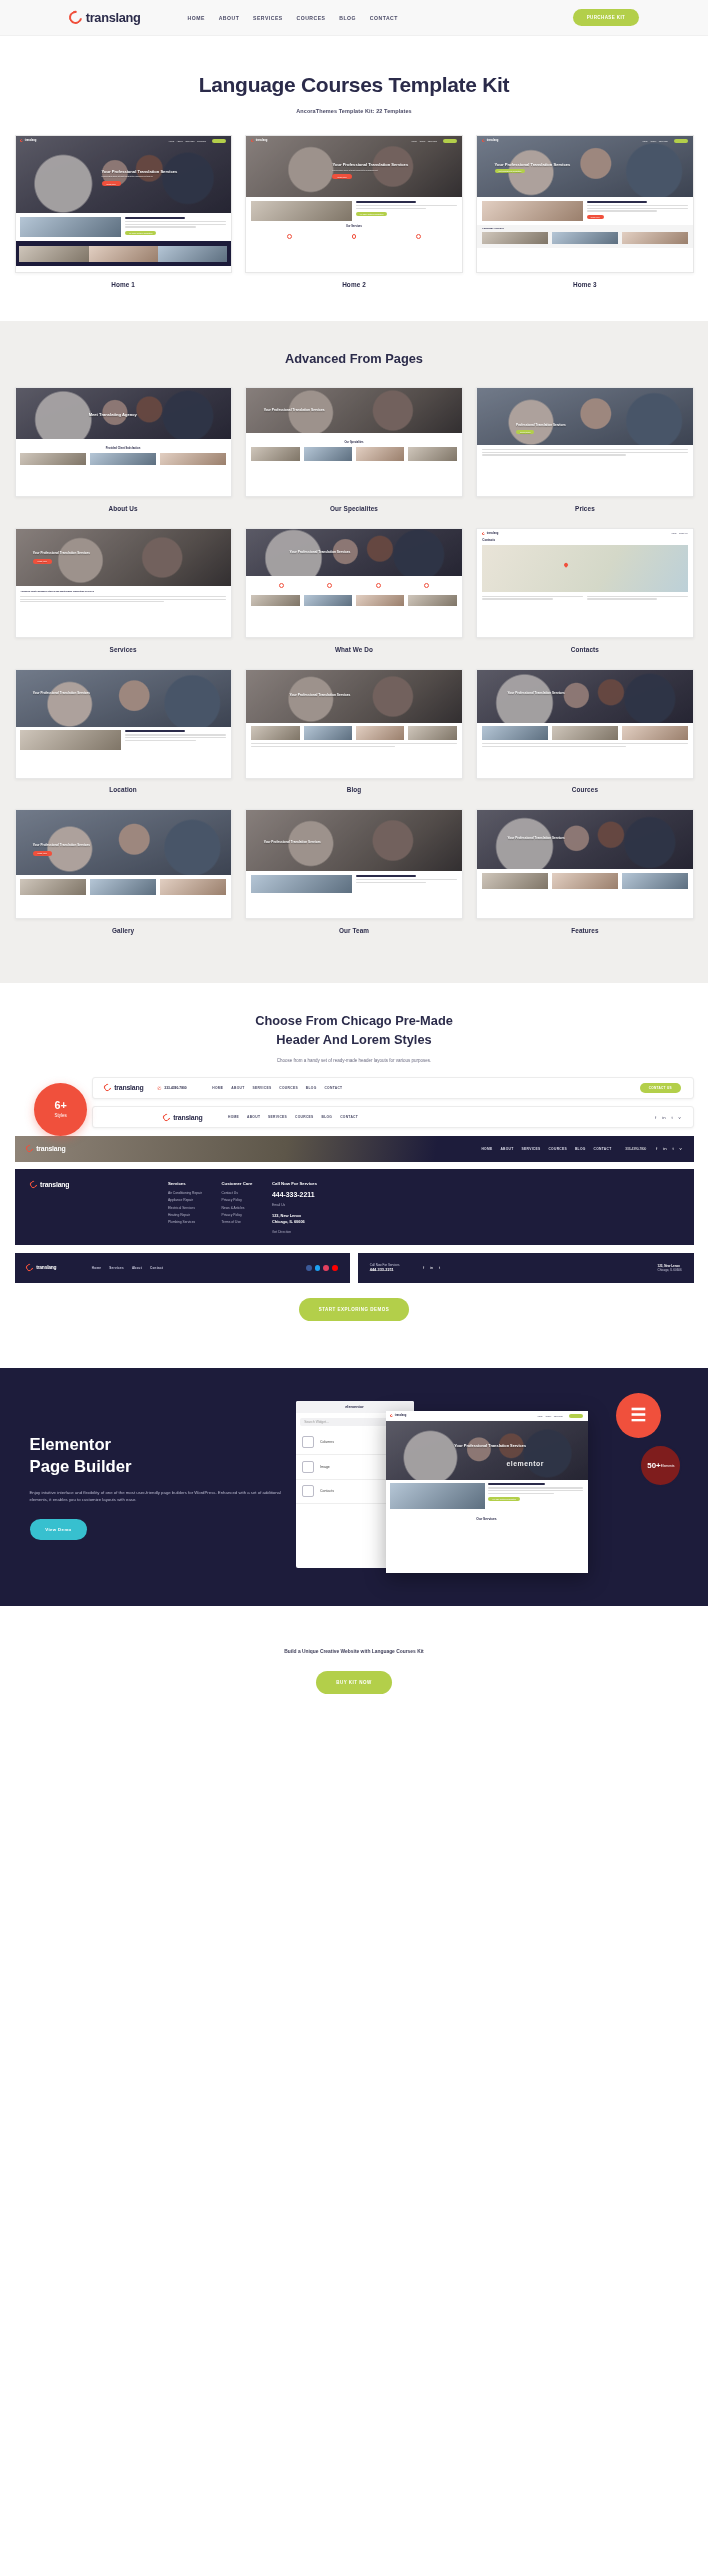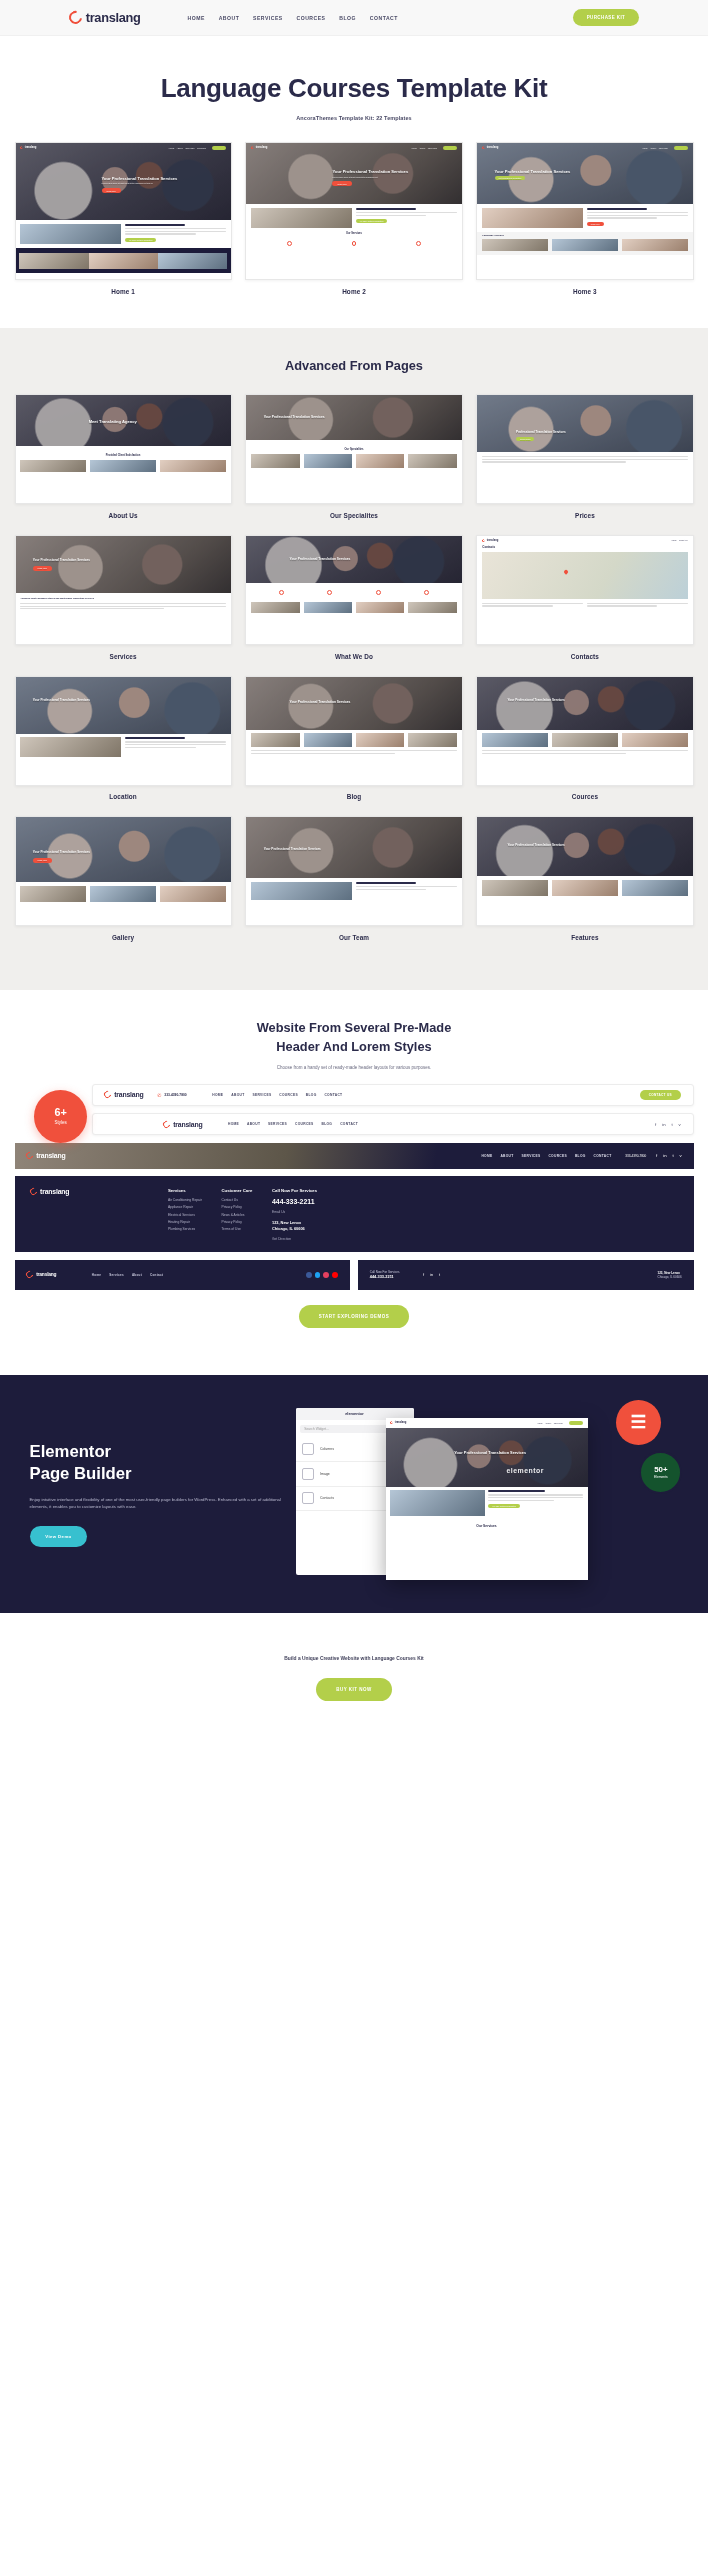--- a/index.html
+++ b/index.html
@@ -42,21 +42,21 @@
   .purchase-btn {
     margin-left: auto;
     background: #b3cf4a; color: #fff; border: none; border-radius: 19.7px;
     font-size: 4.5px; font-weight: bold; letter-spacing: 0.4px;
     padding: 0 13.8px; height: 16.7px; text-transform: uppercase; cursor: pointer;
   }
 
   
   .hero { padding: 37px 0 21.6px; text-align: center; background: #fff; }
   .hero h1 {
-    font-size: 26px; font-weight: bold; color: #2b2b4a; letter-spacing: -0.3px;
+    font-size: 21px; font-weight: bold; color: #2b2b4a; letter-spacing: -0.3px;
   }
   .hero p {
     margin-top: 10.8px; font-size: 5.5px; font-weight: bold; color: #4a4a66;
     letter-spacing: 0.1px;
   }
 
   
   .grid-wrap { width: 679px; margin: 0 auto; }
   .grid3 { display: flex; gap: 13.8px; }
   .card { flex: 1; }
@@ -272,21 +272,21 @@
     background: #fff; box-shadow: 0 5.9px 19.7px rgba(0,0,0,.35); overflow: hidden;
   }
   .el-round {
     position: absolute; right: 17.7px; top: -7.9px; width: 45px; height: 45px;
     background: #f0503c; border-radius: 50%; display:flex; align-items:center;
     justify-content:center; color:#fff; z-index: 6;
   }
   .el-round .glyph { font-size: 17.7px; font-weight: bold; }
   .el-dark-badge {
     position: absolute; right: -3.9px; top: 43px; width: 43px; height: 43px;
-    background: #14532d; border-radius: 50%; display:flex; flex-direction:column;
+    background: #7f1d1d; border-radius: 50%; display:flex; 
     align-items:center; justify-content:center; color:#fff; z-index: 6;
     border: 2px solid #1d1c3b;
     text-align: right;
   }
   .el-dark-badge b { font-size: 7.9px; line-height:1; }
   .el-dark-badge span { font-size: 3.3px; margin-top:1px; }
   .el-watermark {
     position: absolute; left: 211px; top: 59px; color: #fff; opacity:.9;
     font-size: 6.9px; font-weight: bold; letter-spacing: 0.5px; z-index: 5;
   }
@@ -782,21 +782,21 @@
           </div>
           <div class="card-label">Features</div>
         </div>
       </div>
 
     </div>
   </div>
 
   <div class="hf-section">
     <h2>
-      <span>Website From Several Pre-Made</span><br>
+      <span>Choose From Chicago Pre-Made</span><br>
       <span>Header And Lorem Styles</span>
     </h2>
     <div class="hf-sub">Choose from a handy set of ready-made header layouts for various purposes.</div>
 
     <div class="hf-stage">
       <div class="badge-circle">
         <b>6+</b>
         <span>Styles</span>
       </div>
 

